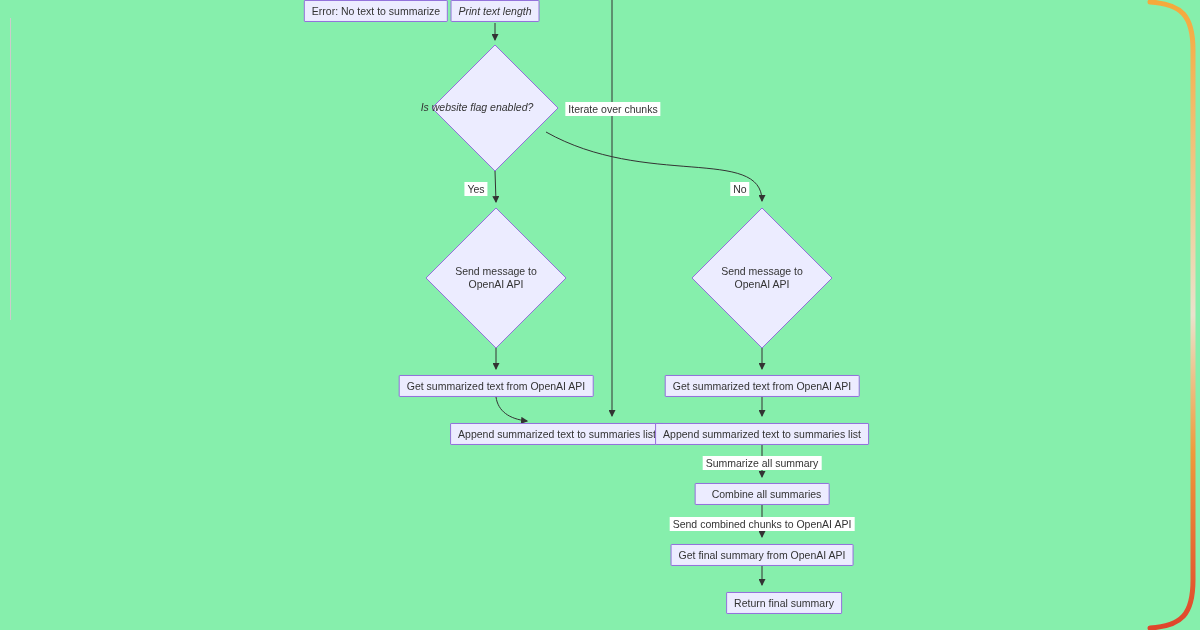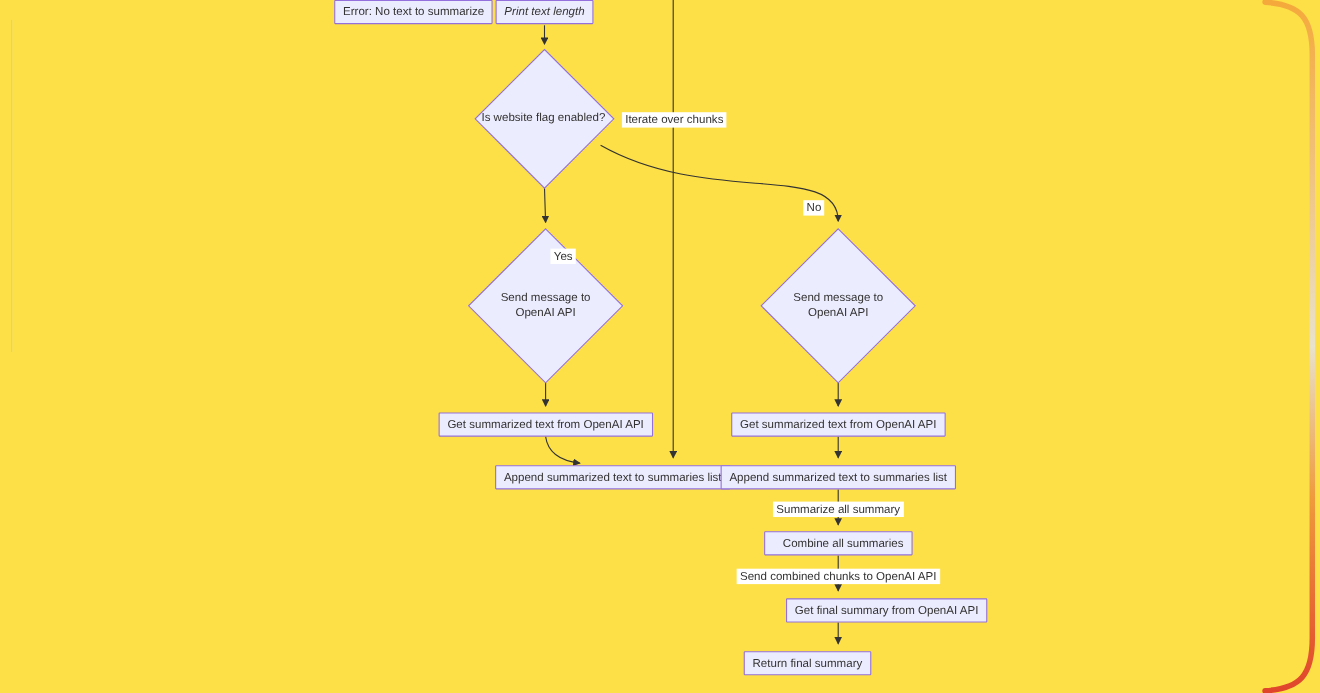--- a/index.html
+++ b/index.html
@@ -1,21 +1,21 @@
 <!DOCTYPE html>
 <html><head>
 <meta charset="utf-8">
 <style>
   html, body { margin: 0; padding: 0; background: #ffffff; }
   .canvas {
     position: relative;
     width: 1200px;
     height: 630px;
     overflow: hidden;
-    background: #fde047;
+    background: #86efac;
     font-family: "Liberation Sans", "DejaVu Sans", sans-serif;
     color: #333333;
   }
   svg.layer {
     position: absolute;
     left: 0; top: 0;
     width: 1200px; height: 630px;
   }
   .node {
     position: absolute;
@@ -98,26 +98,26 @@
 
   <div class="left-rule"></div>
 
   <div class="node" style="left:376px; top:11px;">Error: No text to summarize</div>
   <div class="node" style="left:495px; top:11px;font-style:italic;">Print text length</div>
   <div class="node" style="left:496px; top:386px;">Get summarized text from OpenAI API</div>
   <div class="node" style="left:557px; top:434px;">Append summarized text to summaries list</div>
   <div class="node" style="left:762px; top:386px;">Get summarized text from OpenAI API</div>
   <div class="node" style="left:762px; top:434px;">Append summarized text to summaries list</div>
   <div class="node" style="left:762px; top:494px;padding-left:16px;">Combine all summaries</div>
-  <div class="node" style="left:762px; top:555px;margin-left:44px;">Get final summary from OpenAI API</div>
-  <div class="node" style="left:734px; top:603px;text-align:right;">Return final summary</div>
+  <div class="node" style="left:762px; top:555px;">Get final summary from OpenAI API</div>
+  <div class="node" style="left:784px; top:603px;text-align:right;">Return final summary</div>
 
-  <div class="diamond-label" style="left:494px; top:108px;">Is website flag enabled?</div>
+  <div class="diamond-label" style="left:477px; top:108px;font-style:italic;">Is website flag enabled?</div>
   <div class="diamond-label" style="left:496px; top:278px;">Send message to OpenAI API</div>
   <div class="diamond-label" style="left:762px; top:278px;">Send message to OpenAI API</div>
 
   <div class="edge-label" style="left:613px; top:109px;text-align:right;">Iterate over chunks</div>
-  <div class="edge-label" style="left:512px; top:189px;margin-top:44px;">Yes</div>
+  <div class="edge-label" style="left:476px; top:189px;">Yes</div>
   <div class="edge-label" style="left:740px; top:189px;">No</div>
   <div class="edge-label" style="left:762px; top:463px;">Summarize all summary</div>
   <div class="edge-label" style="left:762px; top:524px;">Send combined chunks to OpenAI API</div>
 
 </div>
 
 </body></html>

